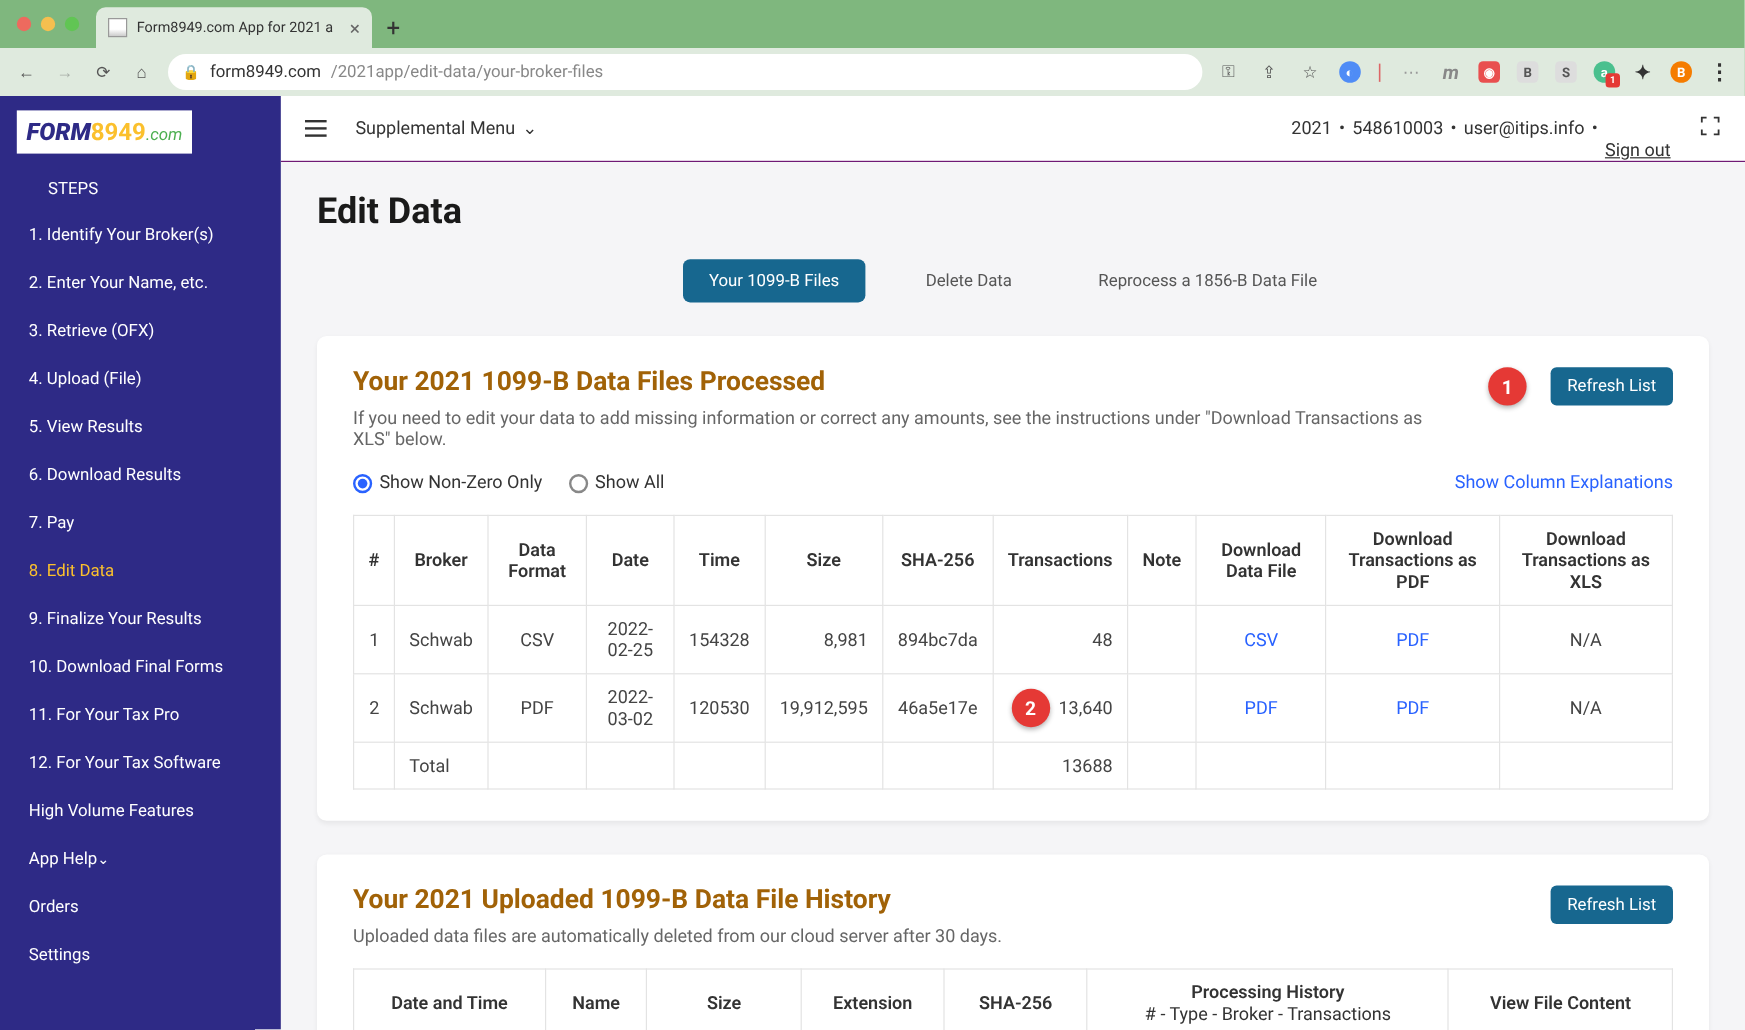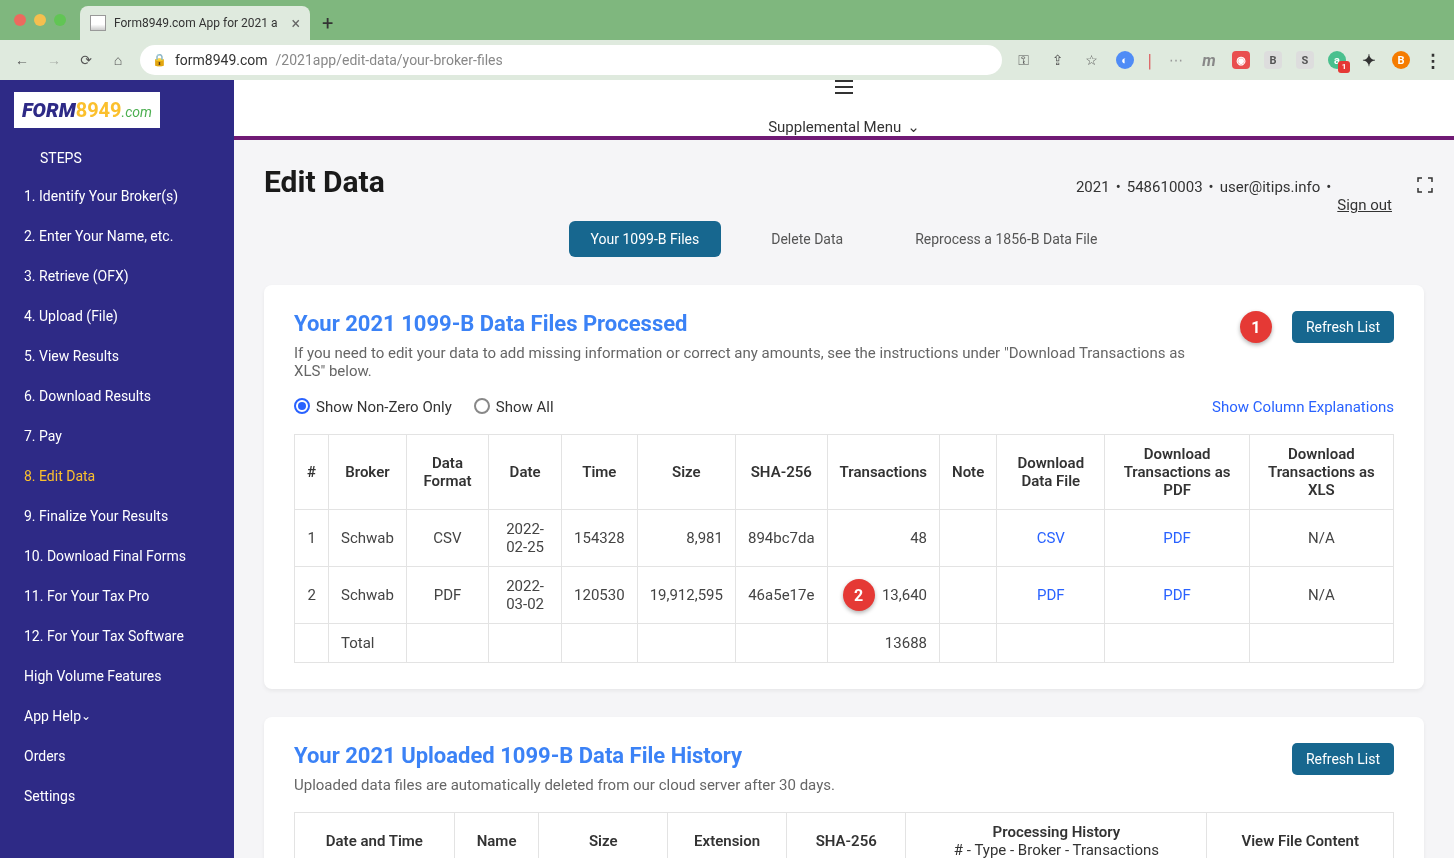--- a/index.html
+++ b/index.html
@@ -43,44 +43,44 @@
   .logo { background: #fff; padding: 6px 8px; display:inline-block; }
   .logo-f { color:#2e2a86; font-weight:900; font-size:20px; font-style:italic; }
   .logo-n { color:#fbc02d; font-weight:700; font-size:20px; }
   .logo-d { color:#4caf50; font-size:14px; font-style:italic; }
   .sb-section { padding: 10px 40px; font-size: 14px; color: #fff; }
   .sb-item { padding: 12px 24px; font-size: 14px; color: #fff; cursor: pointer; display:flex; justify-content:flex-start; align-items:center; }
   .sb-item.active { color: #fbc02d; }
   .chev { font-size:12px; }
 
   .main { flex: 1; display: flex; flex-direction: column; background: #f5f5f7; overflow-y: auto; }
-  .topbar { height: 60px; background: #fff; display: flex; align-items: center; padding: 0 20px; gap: 24px; border-bottom: 4px solid #701a75; flex-direction: column; }
+  .topbar { height: 60px; background: #fff; display: flex; align-items: center; padding: 0 20px; gap: 24px; border-bottom: 1px solid #701a75; }
   .hamburger { display:flex; flex-direction:column; gap:4px; cursor:pointer; }
   .hamburger span { width:18px; height:2px; background:#333; }
   .supp { font-size:15px; color:#333; cursor:pointer; display:flex; align-items:center; gap:6px; }
   .topbar-right { margin-left:auto; font-size:15px; color:#333; display:flex; align-items:center; gap:6px; }
   .signout { text-decoration: underline; cursor:pointer;margin-top:36px; }
   .expand-icon { margin-left:18px; cursor:pointer; }
 
   .content { padding: 24px 30px; }
   h1.page-title { font-size: 30px; font-weight: 700; color: #1a1a1a; margin-bottom: 22px; }
   .btn-row { display:flex; justify-content:center; gap: 28px; margin-bottom: 28px; }
   .tab-btn { padding: 10px 22px; border-radius: 6px; font-size:14px; cursor:pointer; }
   .tab-btn.primary { background:#17678f; color:#fff; }
   .tab-btn.plain { color:#555; }
 
   .card { background:#fff; border-radius:8px; padding: 26px 30px; margin-bottom: 28px; box-shadow: 0 2px 4px rgba(0,0,0,0.06); }
   .card-head { display:flex; align-items:flex-start; gap: 20px; margin-bottom: 10px; }
   .card-head-left { flex:1; }
-  .card-title { font-size: 22px; font-weight:700; color:#3b82f6; margin-bottom: 8px; }
+  .card-title { font-size: 22px; font-weight:700; color:#a16207; margin-bottom: 8px; }
   .card-sub { font-size:15px; color:#666; }
   .btn-teal { background:#17678f; color:#fff; padding: 8px 14px; border-radius:5px; font-size:14px; cursor:pointer; white-space:nowrap; }
   .step-badge { width:32px; height:32px; border-radius:50%; background:#e53935; color:#fff; font-weight:700; display:flex; align-items:center; justify-content:center; font-size:16px; box-shadow:0 2px 4px rgba(0,0,0,0.3); }
   .filter-row { display:flex; align-items:center; margin: 18px 0 0 0; }
-  .radio-wrap { display:flex; align-items:flex-start; gap:6px; margin-right:22px; font-size:15px; cursor:pointer; }
+  .radio-wrap { display:flex; align-items:flex-end; gap:6px; margin-right:22px; font-size:15px; cursor:pointer; }
   .radio-dot { width:16px; height:16px; border:2px solid #2962ff; border-radius:50%; display:flex; align-items:center; justify-content:center; }
   .radio-dot.sel::after { content:''; width:8px; height:8px; background:#2962ff; border-radius:50%; }
   .radio-dot.unsel { border-color:#888; }
   .link-right { margin-left:auto; color:#2962ff; font-size:15px; cursor:pointer; }
 
   table { width:100%; border-collapse: collapse; margin-top: 18px; font-size:15px; }
   th, td { border: 1px solid #e3e3e3; padding: 10px 12px; text-align:center; color:#444; }
   th { font-weight:600; color:#333; }
   td.left { text-align:left; }
   td.right { text-align:right; }

